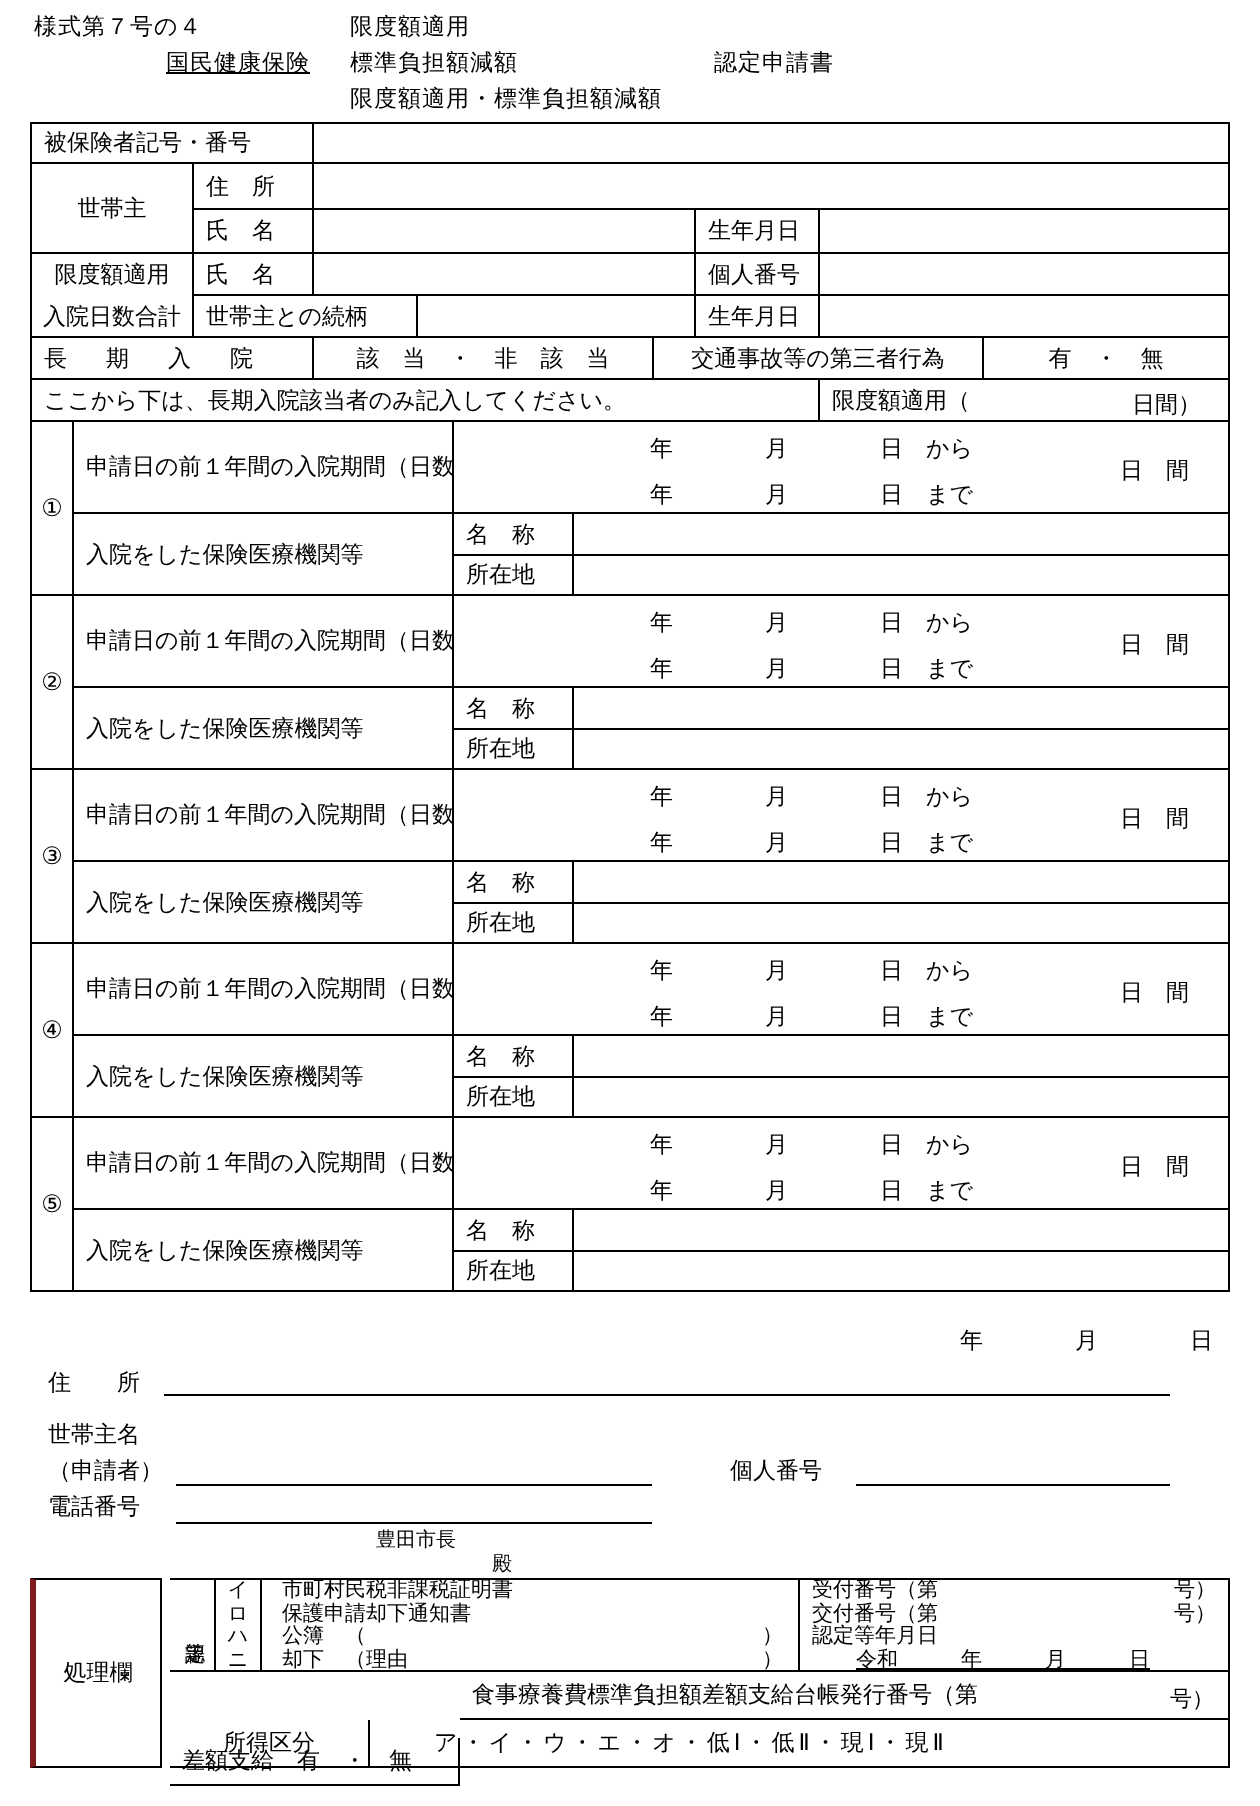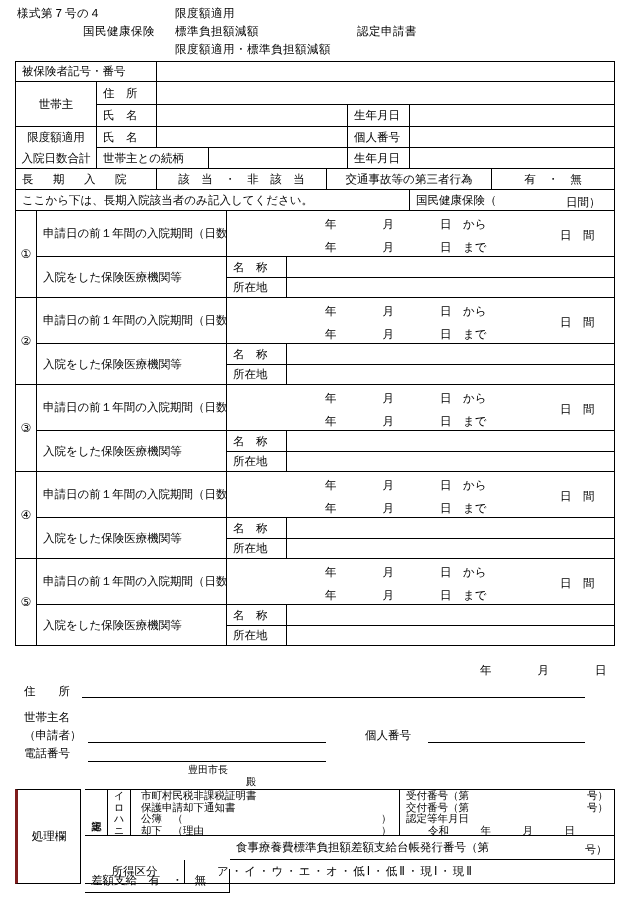--- a/index.html
+++ b/index.html
@@ -8,21 +8,21 @@
     width:630px; height:903px;
     background:#fff; color:#000;
     font-family:"DejaVu Sans", sans-serif;
     font-size:11px; position:relative; overflow:hidden;
   }
   .page { position:relative; width:630px; height:903px; }
 
   
   .hdr { position:absolute; left:0; top:0; width:630px; height:58px; }
   .hdr .formno { position:absolute; left:17px; top:6px; font-size:11.5px; letter-spacing:.5px;}
-  .hdr .kokuho { position:absolute; left:83px; top:24px; font-size:11.5px; letter-spacing:.5px;}
+  .hdr .kokuho { position:absolute; left:83px; top:24px; font-size:11.5px; letter-spacing:.5px;text-decoration:underline;}
   .hdr .l1 { position:absolute; left:175px; top:6px;  font-size:11.5px; letter-spacing:.5px;}
   .hdr .l2 { position:absolute; left:175px; top:24px; font-size:11.5px; letter-spacing:.5px;}
   .hdr .l3 { position:absolute; left:175px; top:42px; font-size:11.5px; letter-spacing:.5px;}
   .hdr .ninte{ position:absolute; left:357px; top:24px; font-size:11.5px; letter-spacing:.5px;}
 
   
   .tbl { position:absolute; left:15px; width:600px; border-top:1px solid #000; border-left:1px solid #000;}
   .cell {
     position:absolute; border-right:1px solid #000; border-bottom:1px solid #000;
     display:flex; align-items:center; font-size:11.5px; overflow:hidden; white-space:nowrap;
@@ -88,21 +88,21 @@
   <div class="cell blank" style="left:209px; top:148px; width:139px; height:21px;"></div>
   <div class="cell c-left" style="left:348px; top:148px; width:62px; height:21px;">生年月日</div>
   <div class="cell blank" style="left:410px; top:148px; width:205px; height:21px;"></div>
 
   <div class="cell c-left sp4" style="left:15px; top:169px; width:142px; height:21px; border-left:1px solid #000;">長　期　入　院</div>
   <div class="cell c-center" style="left:157px; top:169px; width:170px; height:21px;">該　当　・　非　該　当</div>
   <div class="cell c-center" style="left:327px; top:169px; width:165px; height:21px;">交通事故等の第三者行為</div>
   <div class="cell c-center" style="left:492px; top:169px; width:123px; height:21px;">有　・　無</div>
 
   <div class="cell c-left" style="left:15px; top:190px; width:395px; height:21px; border-left:1px solid #000;">ここから下は、長期入院該当者のみ記入してください。</div>
-  <div class="cell c-left" style="left:410px; top:190px; width:205px; height:21px; border-right:none;">国民健康保険（</div>
+  <div class="cell c-left" style="left:410px; top:190px; width:205px; height:21px; border-right:none;">限度額適用（</div>
   <div class="appl" style="left:566px; top:195px;">日間）</div>
   <div class="cell blank" style="left:410px; top:190px; width:205px; height:21px; border-bottom:none;"></div>
 
   <div class="cell numcol" style="left:15px; top:211px; width:22px; height:87px; border-left:1px solid #000;">①</div>
   <div class="cell c-left" style="left:37px; top:211px; width:190px; height:46px;">申請日の前１年間の入院期間（日数）</div>
   <div class="cell blank" style="left:227px; top:211px; width:388px; height:46px;"></div>
   <div class="daterow" style="left:325px; top:217px;">年　　　　月　　　　日　から</div>
   <div class="daterow" style="left:325px; top:240px;">年　　　　月　　　　日　まで</div>
   <div class="daterow" style="left:560px; top:228px;">日　間</div>
 

